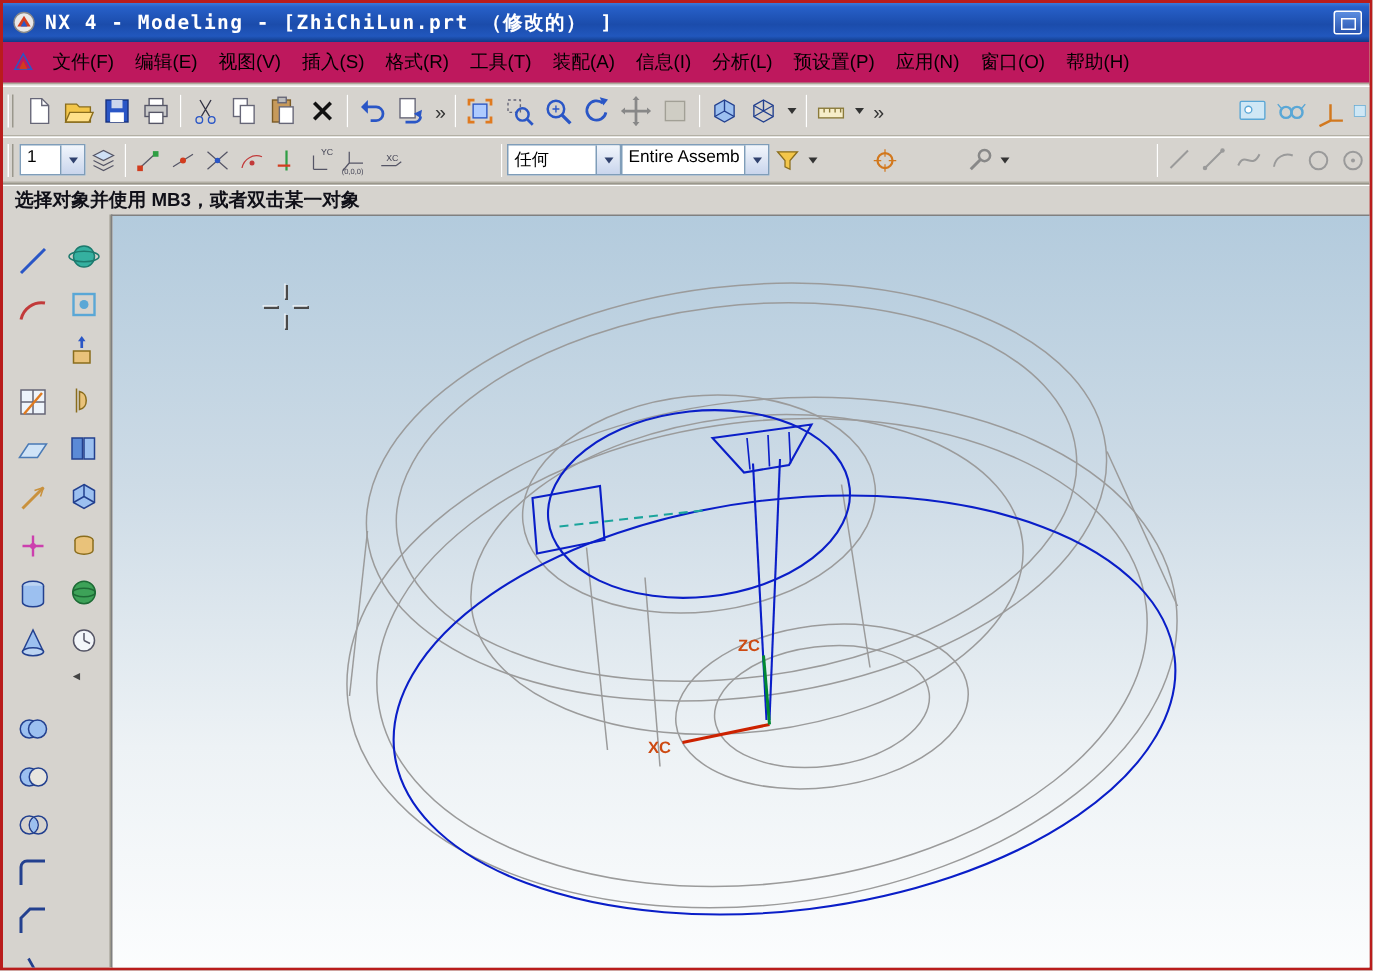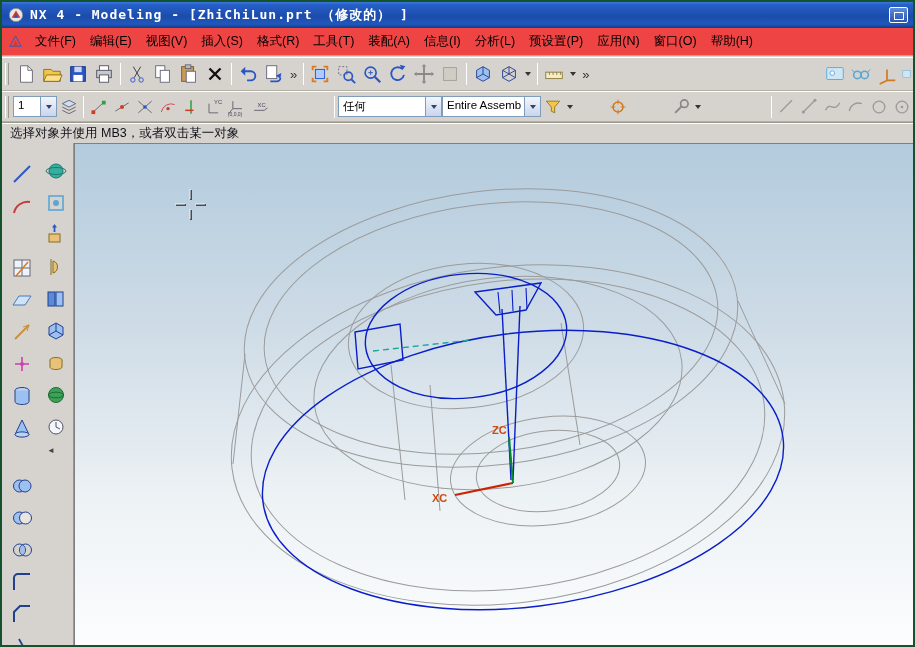--- a/index.html
+++ b/index.html
@@ -1,30 +1,30 @@
 <!DOCTYPE html>
 <html><head>
 <meta charset="utf-8">
 <style>
   * { margin:0; padding:0; box-sizing:border-box; }
   html,body { width:915px; height:647px; overflow:hidden; }
   body { font-family:"Liberation Sans", sans-serif; font-size:12px; background:#d6d3ce; }
-  #app { position:relative; width:915px; height:647px; background:#d6d3ce; border:2px solid #14532d; overflow:hidden; }
+  #app { position:relative; width:915px; height:647px; background:#d6d3ce; border:2px solid #b91c1c; overflow:hidden; }
 
   
   .titlebar { position:absolute; top:0; left:0; right:0; height:26px;
     background:linear-gradient(180deg,#3d79d8 0%, #2760c9 10%, #1b4cab 55%, #2157bd 85%, #123a86 100%);
     display:flex; align-items:center; padding:0 5px; color:#fff; }
   .app-icon { width:18px; height:18px; display:flex; align-items:center; justify-content:center; }
   .title-text { font-family:"DejaVu Sans Mono", monospace; font-weight:bold; font-size:13px; letter-spacing:1px; margin-left:5px; white-space:nowrap; }
   .win-btn { margin-left:auto; width:19px; height:16px; background:linear-gradient(180deg,#5b8de0,#2a55b0); border:1px solid #fff; border-radius:2px; position:relative; }
   .win-btn::after { content:""; position:absolute; left:4px; top:4px; width:8px; height:6px; border:1px solid #fff; }
 
   
-  .menubar { position:absolute; top:26px; left:0; right:0; height:28px; background:#ef4444;
+  .menubar { position:absolute; top:26px; left:0; right:0; height:28px; background:#be185d;
     border-bottom:1px solid #aca899; display:flex; align-items:center; padding-left:4px; }
   .menu-grip { width:18px; height:18px; margin-right:4px; display:flex; align-items:center; justify-content:center; }
   .menu-item { padding:4px 7px; font-size:12.5px; color:#000; white-space:nowrap; cursor:default; }
 
   
   .toolbar { position:absolute; left:0; right:0; background:#d6d3ce; display:flex; align-items:center;
     border-top:1px solid #fff; border-bottom:1px solid #b3b0a5; }
   .toolbar1 { top:55px; height:34px; }
   .toolbar2 { top:89px; height:31px; }
   .grip { width:4px; height:22px; border-left:1px solid #fff; border-right:1px solid #9a978c; margin:0 4px 0 3px; }
@@ -38,21 +38,21 @@
   .clip-half { width:13px; overflow:hidden; }
 
   .dd { height:21px; background:#fff; border:1px solid #7f9db9; display:flex; align-items:stretch; font-size:11.5px; }
   .dd-val { padding:2px 3px 0 4px; flex:1; white-space:nowrap; overflow:hidden; color:#000; }
   .dd-btn { width:16px; background:linear-gradient(180deg,#f2f6fc,#c9d5ec); border-left:1px solid #7f9db9; display:flex; align-items:center; justify-content:center; }
   .dd-btn::after { content:""; width:0; height:0; border-left:3.5px solid transparent; border-right:3.5px solid transparent; border-top:4.5px solid #31426e; } .spacer30 { width:30px; } .spacer40 { width:40px; } .spacer60 { width:60px; }
 
   
   .promptbar { position:absolute; top:120px; left:0; right:0; height:21px; background:#d6d3ce;
     border-top:1px solid #9a978c; box-shadow:inset 0 1px 0 #fff; display:flex; align-items:center;
-    padding-left:8px; font-weight:normal; font-size:12.5px; color:#101018; }
+    padding-left:8px; font-weight:bold; font-size:12.5px; color:#101018; }
 
   
   .leftpanel { position:absolute; top:141px; left:0; width:72px; bottom:0; background:#d6d3ce; border-right:1px solid #9a978c; }
   .lt-btn { position:absolute; width:28px; height:28px; display:flex; align-items:center; justify-content:center; border:1px solid transparent; }
   .lt-collapse { position:absolute; width:14px; height:14px; display:flex; align-items:center; justify-content:center;
     font-size:8px; color:#444; cursor:default; }
 
   
   .canvas { position:absolute; top:141px; left:72px; right:0; bottom:0; border-left:1px solid #808080; border-top:1px solid #808080; }
   .canvas svg { display:block; }
@@ -332,21 +332,21 @@
     <span class="tb-btn small">
         <svg viewBox="0 0 24 24" width="20" height="20">
           <path d="M5 16h12M17 16l4-3" stroke="#556"></path>
           <text x="9" y="12" font-size="7" fill="#445">XC</text>
         </svg>
       </span>
 
     <span class="spacer60"></span>
     <span class="tb-sep"></span>
 
-    <span class="dd" style="width:104px">
+    <span class="dd" style="width:76px">
       <span class="dd-val">任何</span>
       <span class="dd-btn"></span>
     </span>
     <span class="dd" style="width:99px">
       <span class="dd-val">Entire Assemb</span>
       <span class="dd-btn"></span>
     </span>
 
     <span class="tb-btn small">
         <svg viewBox="0 0 24 24" width="20" height="20">

